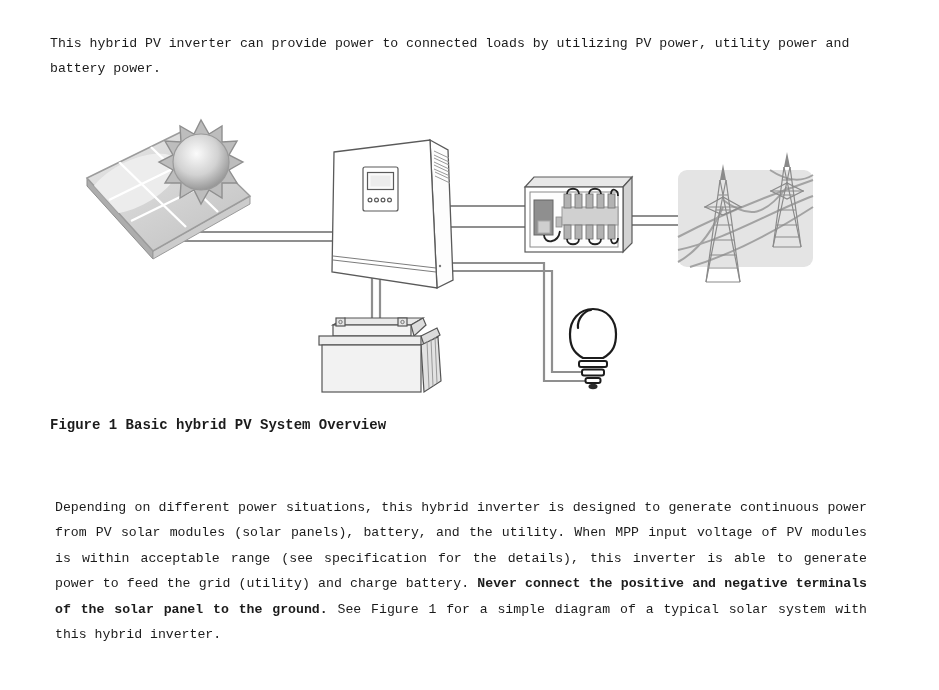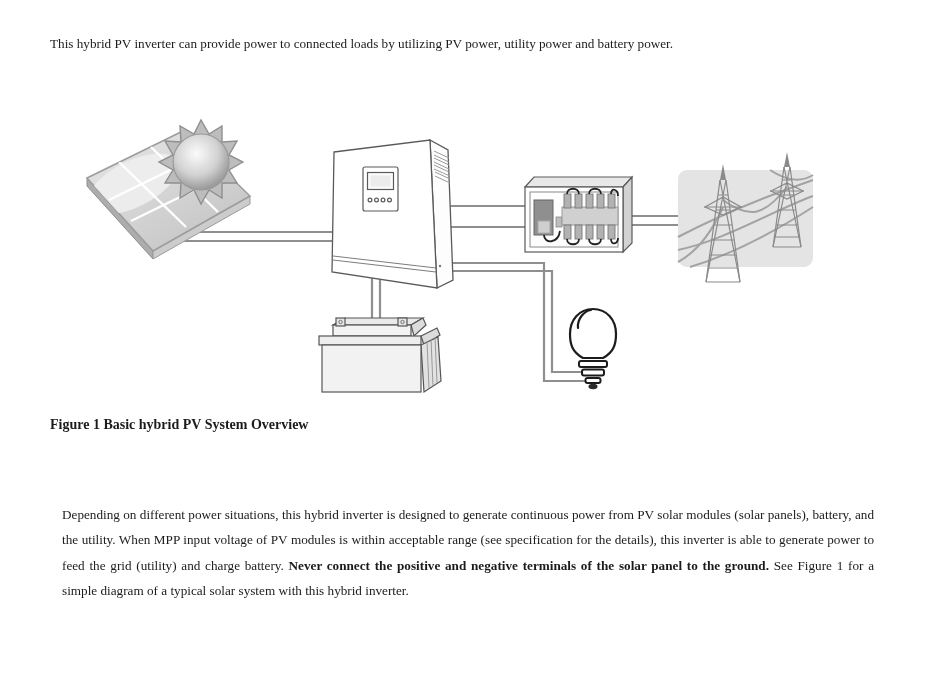--- a/index.html
+++ b/index.html
@@ -1,35 +1,35 @@
 <!DOCTYPE html>
 <html><head>
 <meta charset="utf-8">
 <style>
   html,body{margin:0;padding:0;background:#ffffff;}
   .page{
     position:relative;
     width:896px;height:690px;
     background:#ffffff;
-    font-family:Liberation Serif, serif;
+    font-family:Liberation Mono, monospace;
     color:#1b1b1b;
     overflow:hidden;
   }
   .diagram-svg{position:absolute;left:0;top:0;width:939px;height:690px;}
   .intro{
     position:absolute;left:50px;top:31px;width:812px;
     margin:0;font-size:13.2px;line-height:25px;text-align:left;
   }
   .caption{
     position:absolute;left:50px;top:417px;width:812px;
     margin:0;font-size:14px;font-weight:bold;text-align:left;
   }
   .body-text{
     position:absolute;left:50px;top:490px;width:812px;
-    margin:12px;font-size:13.2px;line-height:25.4px;text-align:justify;
+    margin:5px;font-size:13.2px;line-height:25.4px;text-align:justify;
   }
   .body-text strong{font-weight:bold;}
 </style>
 </head>
 <body>
 
 <div class="page">
 
   <svg class="diagram-svg" viewBox="0 0 939 690" xmlns="http://www.w3.org/2000/svg">
     <defs>

